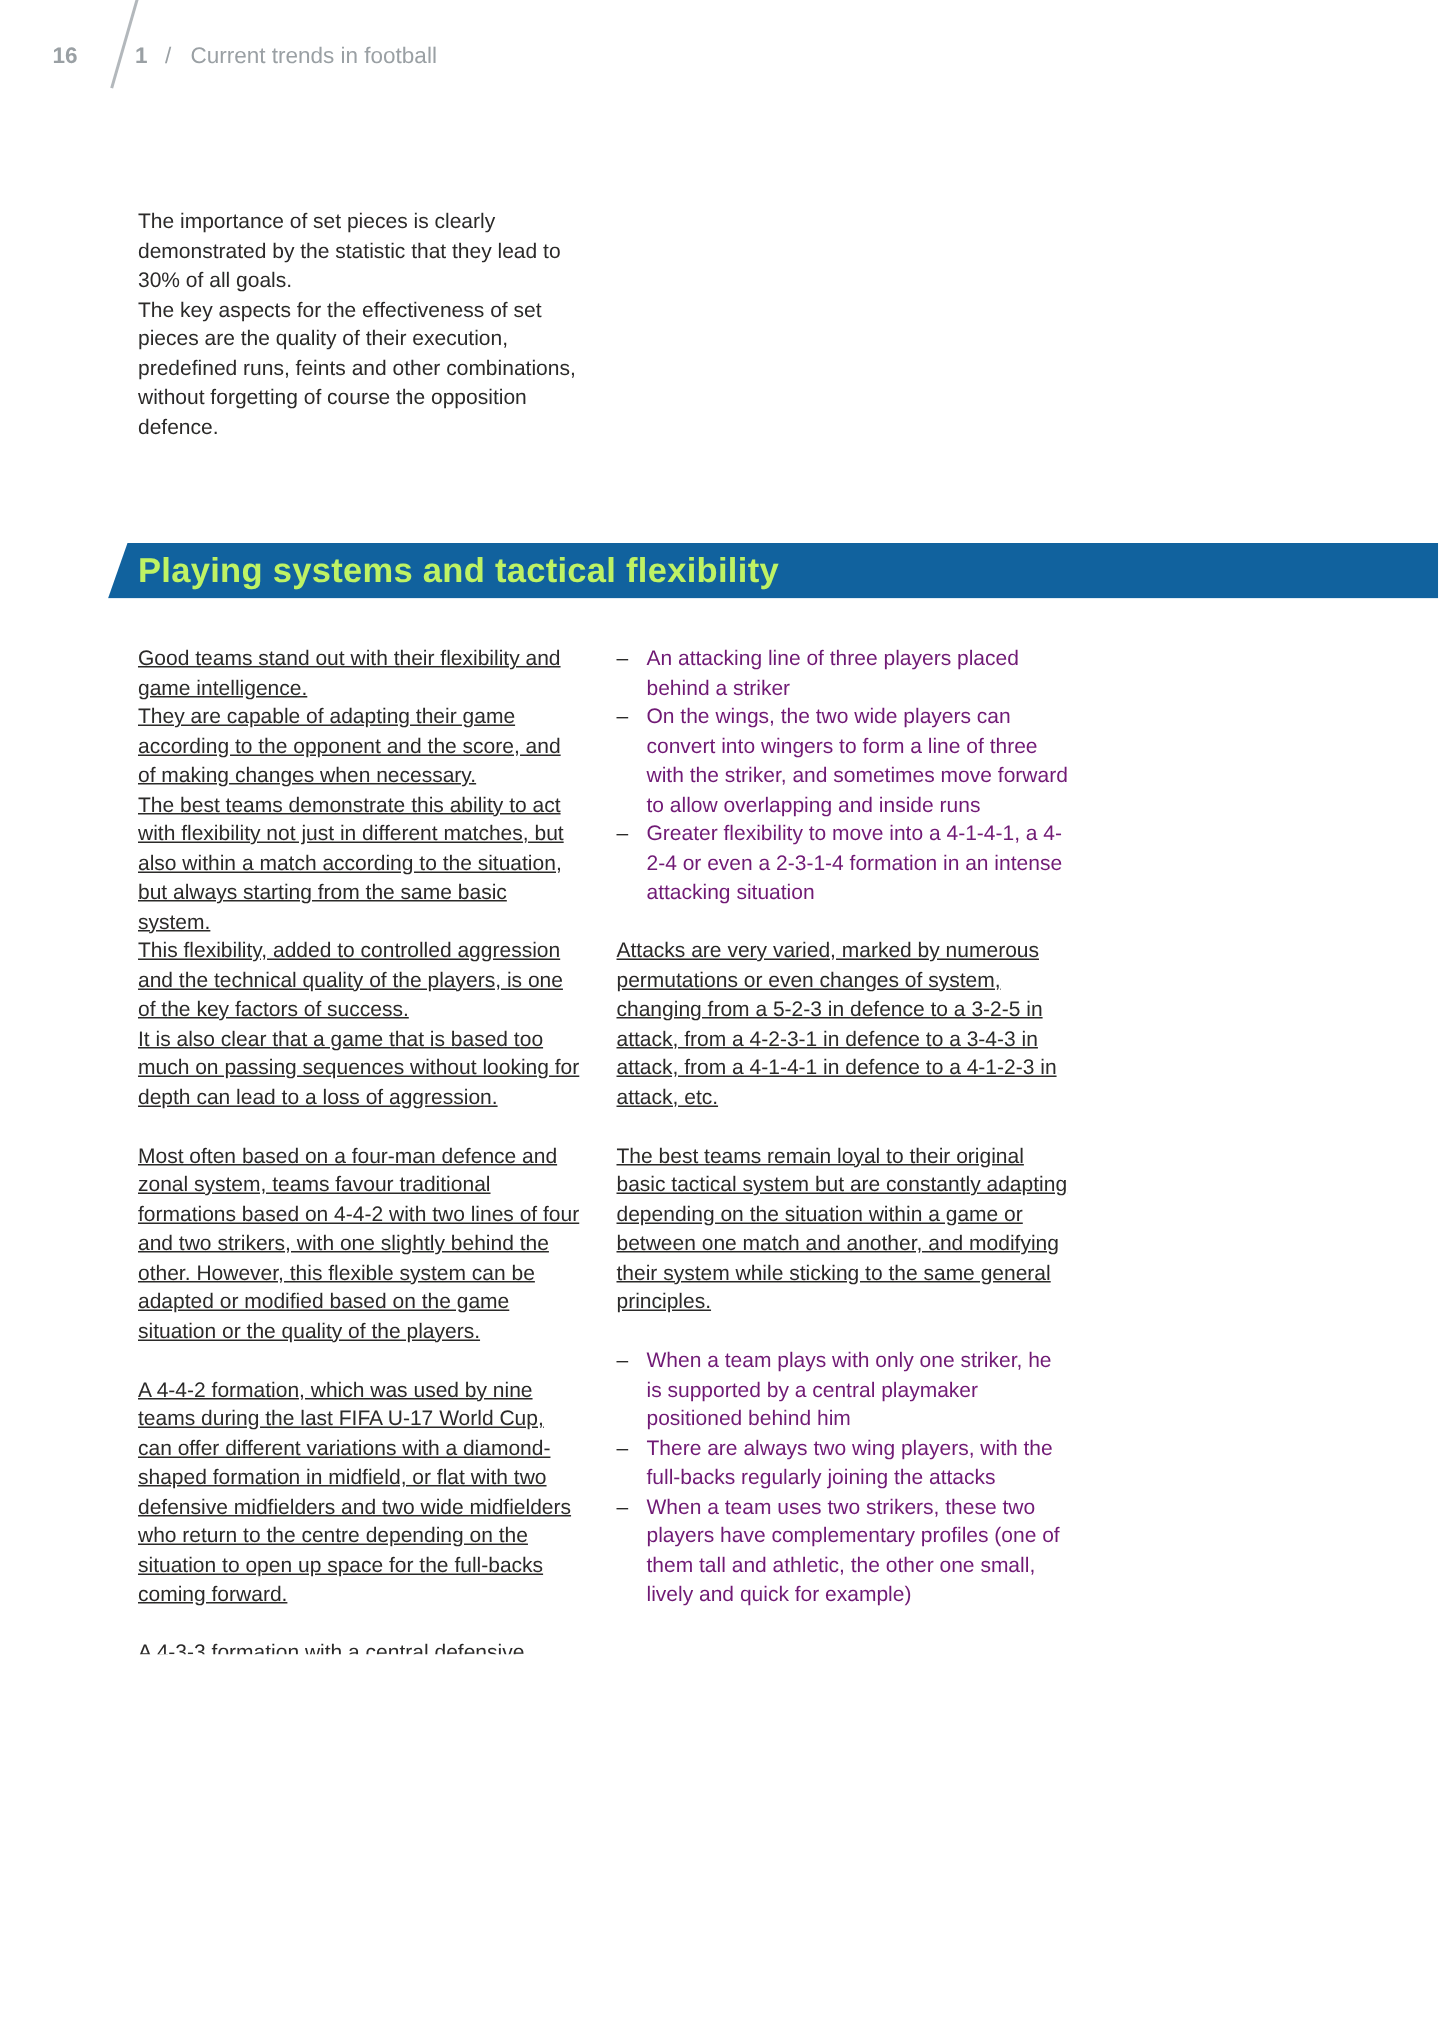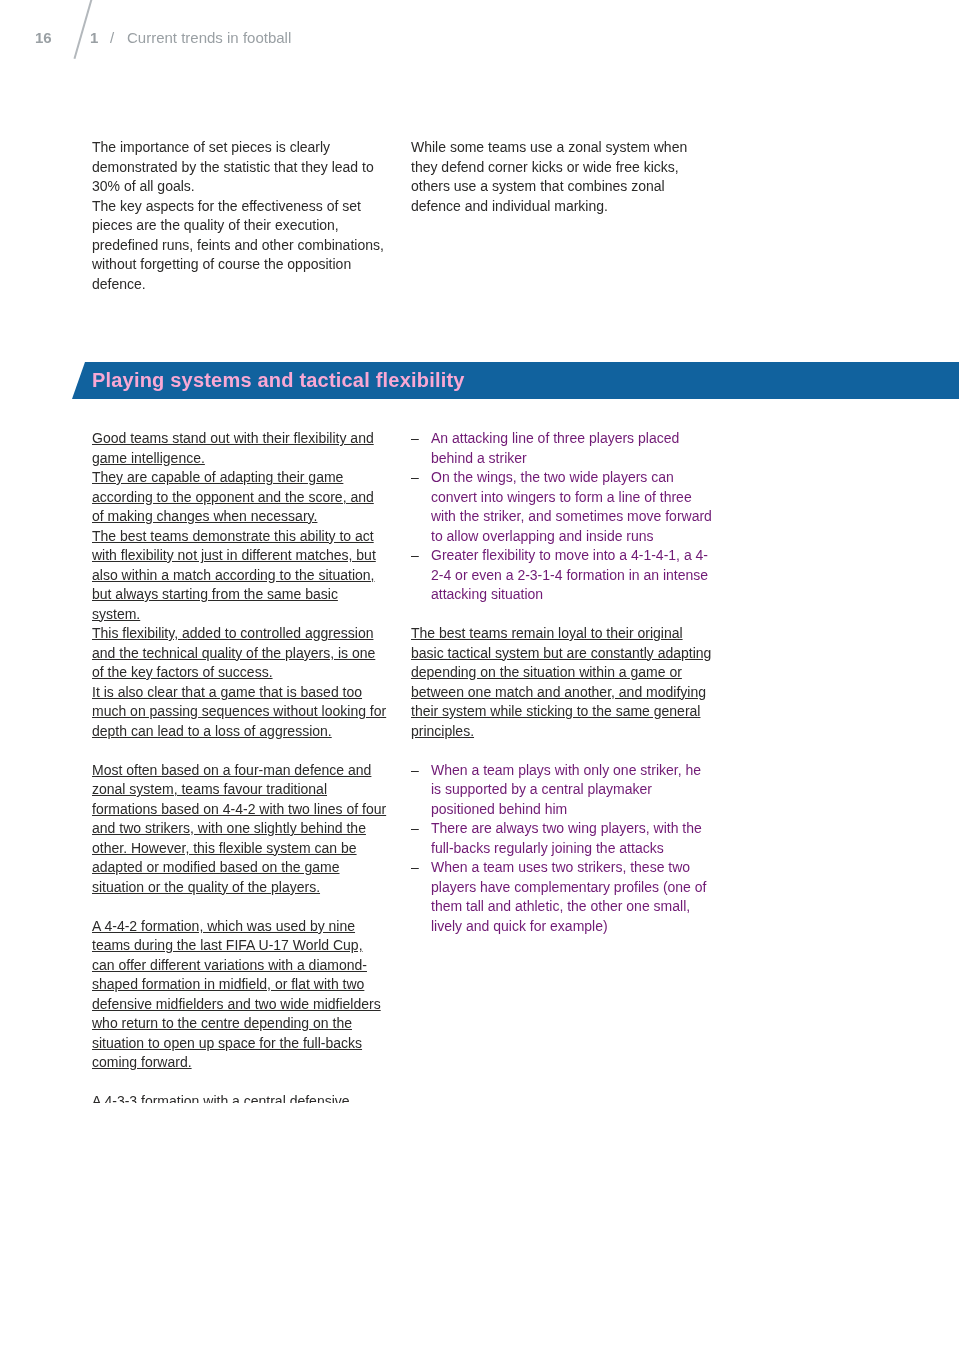--- a/index.html
+++ b/index.html
@@ -44,21 +44,21 @@
     white-space:pre-line; margin:0;
   }
   
   .banner {
     position:absolute; left:72px; right:0; top:362px; height:37px;
     background:#11629e;
     clip-path:polygon(13px 0, 100% 0, 100% 100%, 0 100%);
   }
   .banner-title {
     position:absolute; left:20px; top:0; line-height:37px;
-    font-size:20px; font-weight:bold; color:#f9a8d4;
+    font-size:23px; font-weight:bold; color:#bef264;
     letter-spacing:0.2px;
   }
   
   .col-left  { position:absolute; left:92px;  top:429px; width:296px; }
   .col-right { position:absolute; left:411px; top:429px; width:304px; }
   .col-left p, .col-right p { margin:0 0 19.5px 0;text-decoration:underline; }
   .bullet-list { margin:0 0 19.5px 0; }
   .bullet { display:flex; }
   .bullet .dash {
     flex:0 0 20px; font-size:14px; line-height:19.5px; color:#2b2a29;
@@ -81,23 +81,20 @@
   <span class="hdr-num">16</span>
   <div class="hdr-slash"></div>
   <span class="hdr-chnum">1</span>
   <span class="hdr-sep">/</span>
   <span class="hdr-title">Current trends in football</span>
 
   <div class="intro-left">
     <p class="body-text">The importance of set pieces is clearly demonstrated by the statistic that they lead to 30% of all goals.
 The key aspects for the effectiveness of set pieces are the quality of their execution, predefined runs, feints and other combinations, without forgetting of course the opposition defence.</p>
   </div>
-  <div class="intro-right">
-    <p class="body-text">While some teams use a zonal system when they defend corner kicks or wide free kicks, others use a system that combines zonal defence and individual marking.</p>
-  </div>
 
   <div class="banner">
     <span class="banner-title">Playing systems and tactical flexibility</span>
   </div>
 
   <div class="col-left">
     <p class="body-text">Good teams stand out with their flexibility and game intelligence.
 They are capable of adapting their game according to the opponent and the score, and of making changes when necessary.
 The best teams demonstrate this ability to act with flexibility not just in different matches, but also within a match according to the situation, but always starting from the same basic system.
 This flexibility, added to controlled aggression and the technical quality of the players, is one of the key factors of success.
@@ -117,20 +114,21 @@
       <div class="bullet">
         <span class="dash">–</span>
         <span class="btext">On the wings, the two wide players can convert into wingers to form a line of three with the striker, and sometimes move forward to allow overlapping and inside runs</span>
       </div>
       <div class="bullet">
         <span class="dash">–</span>
         <span class="btext">Greater flexibility to move into a 4-1-4-1, a 4-2-4 or even a 2-3-1-4 formation in an intense attacking situation</span>
       </div>
     </div>
 
+    <p class="body-text">Attacks are very varied, marked by numerous permutations or even changes of system, changing from a 5-2-3 in defence to a 3-2-5 in attack, from a 4-2-3-1 in defence to a 3-4-3 in attack, from a 4-1-4-1 in defence to a 4-1-2-3 in attack, etc.</p>
     <p class="body-text">The best teams remain loyal to their original basic tactical system but are constantly adapting depending on the situation within a game or between one match and another, and modifying their system while sticking to the same general principles.</p>
 
     <div class="bullet-list">
       <div class="bullet">
         <span class="dash">–</span>
         <span class="btext">When a team plays with only one striker, he is supported by a central playmaker positioned behind him</span>
       </div>
       <div class="bullet">
         <span class="dash">–</span>
         <span class="btext">There are always two wing players, with the full-backs regularly joining the attacks</span>

